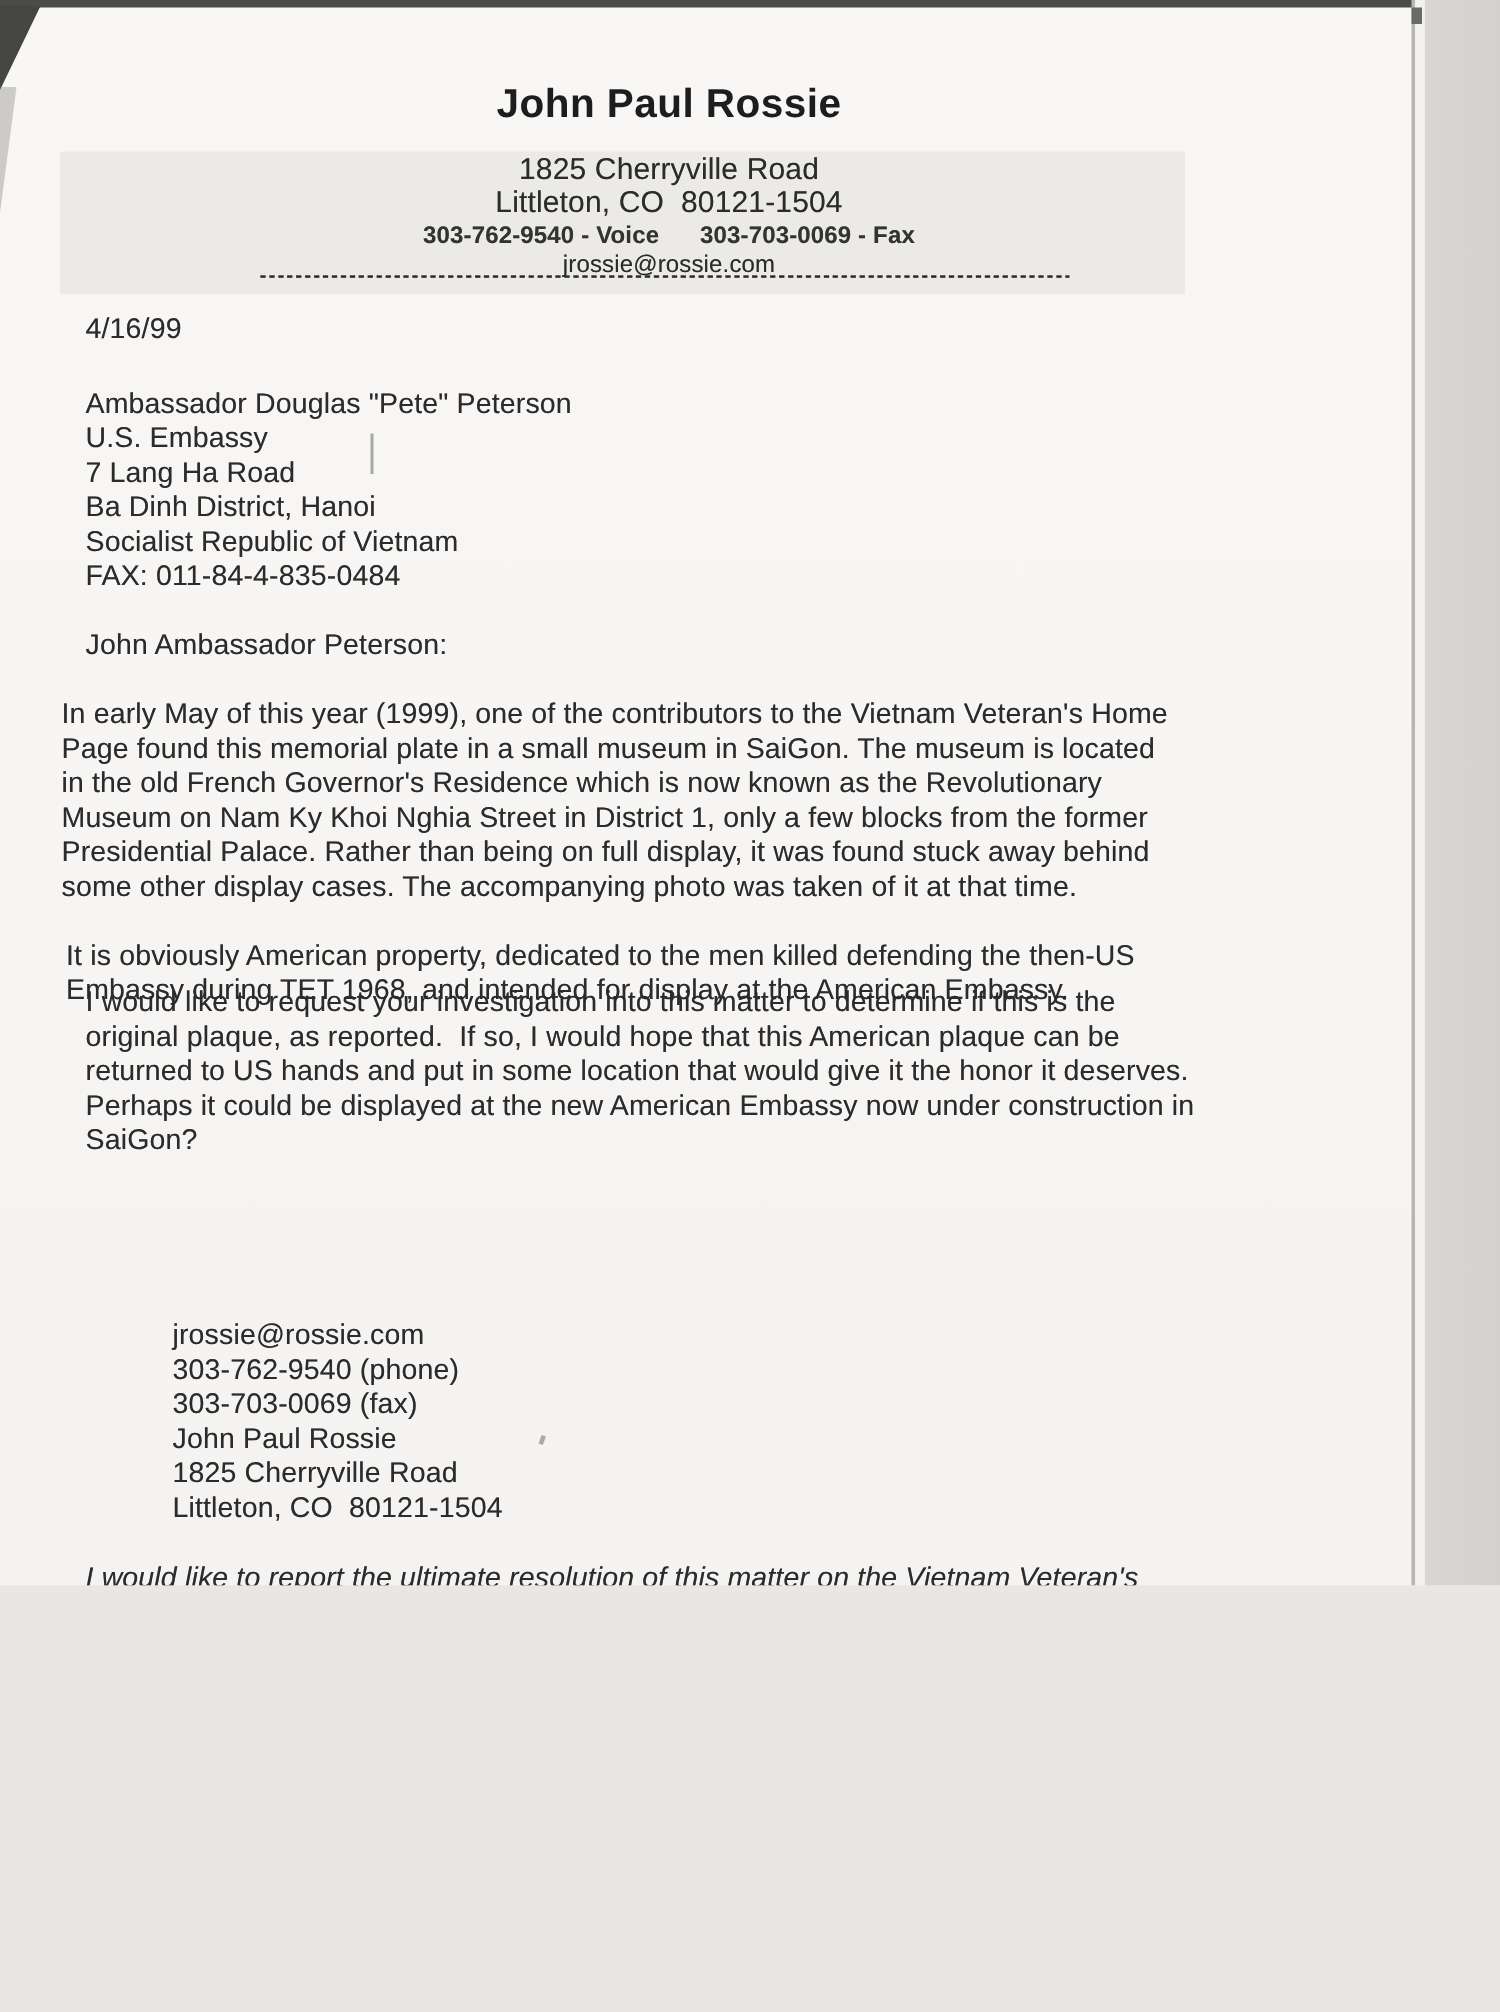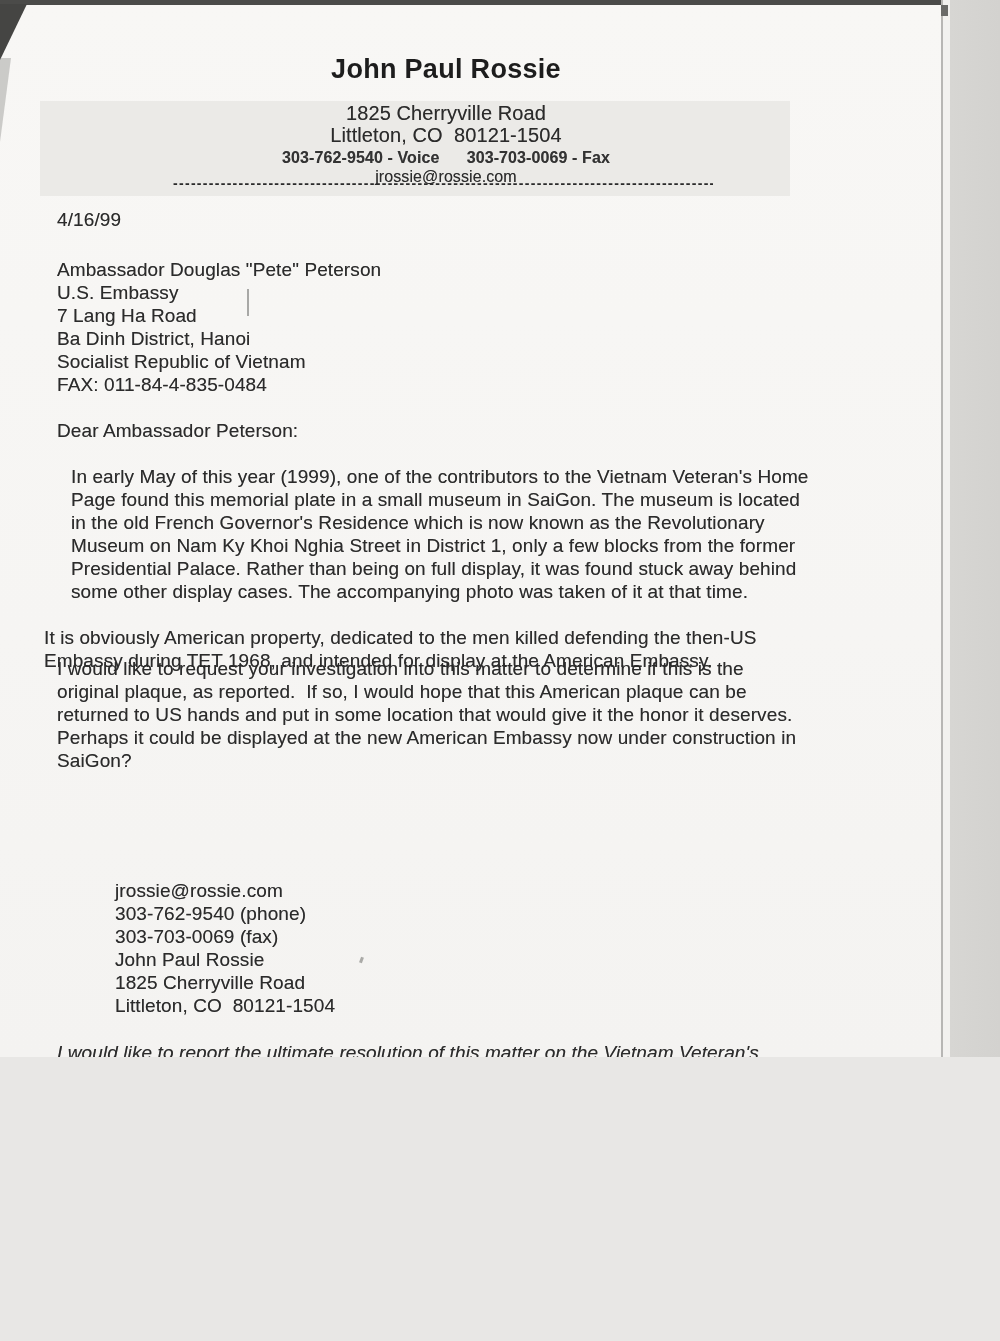--- a/index.html
+++ b/index.html
@@ -26,21 +26,21 @@
   .lh-ph{top:134px;font-size:16px;line-height:19px;font-weight:700;color:#333;}
   .lh-em{top:153px;font-size:16px;line-height:19px;}
   .separator{
     top:175px;left:173px;width:540px;height:16px;
     font-size:14px;font-weight:700;letter-spacing:1.3px;
     white-space:nowrap;overflow:hidden;color:#2a2a2a;
   }
   .date{top:194px;left:57px;}
   .recipient{top:244px;left:57px;}
   .salutation{top:405px;left:57px;}
-  .p1{top:451px;left:71px;}
+  .p1{top:451px;left:41px;}
   .p2{top:612px;left:44px;}
   .p3{top:643px;left:57px;}
   .p4{top:819px;left:57px;}
   .contact{top:865px;left:115px;}
   .p5{top:1027px;left:57px;font-style:italic;}
   .closing{top:1118px;left:50px;}
   .signed-name{top:1186px;left:52px;}
   .signature{left:20px;top:1110px;pointer-events:none;}
 
   
@@ -72,21 +72,21 @@
   <div class="abs ctr txt lh-em">jrossie@rossie.com</div>
   <div class="abs separator">----------------------------------------------------------------------------------------------------</div>
 
   <div class="abs txt date">4/16/99</div>
   <div class="abs txt recipient">Ambassador Douglas "Pete" Peterson
 U.S. Embassy
 7 Lang Ha Road
 Ba Dinh District, Hanoi
 Socialist Republic of Vietnam
 FAX: 011-84-4-835-0484</div>
-  <div class="abs txt salutation">Dear Ambassador Peterson:</div>
+  <div class="abs txt salutation">John Ambassador Peterson:</div>
   <div class="abs txt p1">In early May of this year (1999), one of the contributors to the Vietnam Veteran's Home
 Page found this memorial plate in a small museum in SaiGon. The museum is located
 in the old French Governor's Residence which is now known as the Revolutionary
 Museum on Nam Ky Khoi Nghia Street in District 1, only a few blocks from the former
 Presidential Palace. Rather than being on full display, it was found stuck away behind
 some other display cases. The accompanying photo was taken of it at that time.</div>
   <div class="abs txt p2">It is obviously American property, dedicated to the men killed defending the then-US
 Embassy during TET 1968, and intended for display at the American Embassy.</div>
   <div class="abs txt p3">I would like to request your investigation into this matter to determine if this is the
 original plaque, as reported.  If so, I would hope that this American plaque can be

